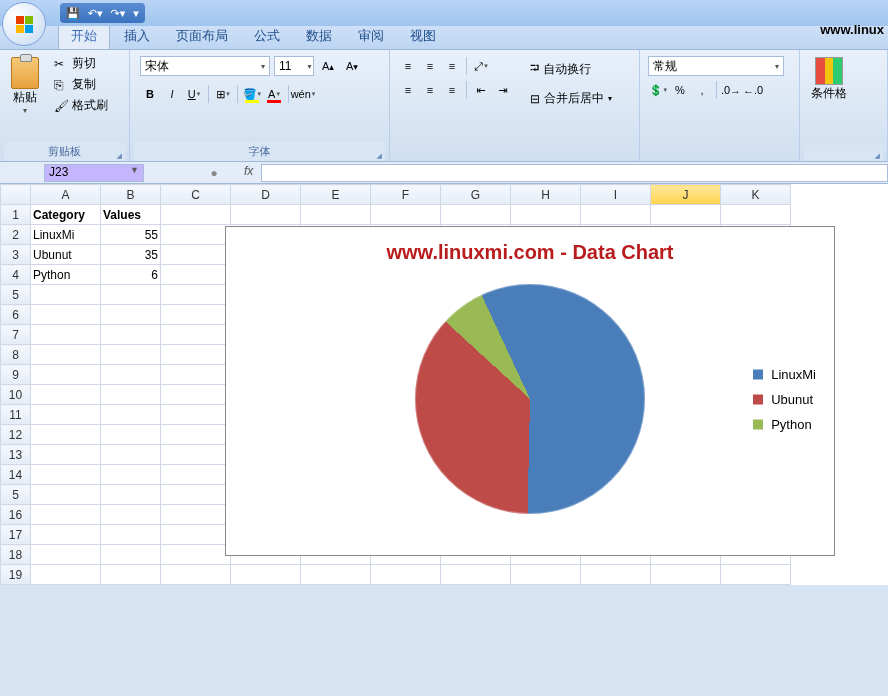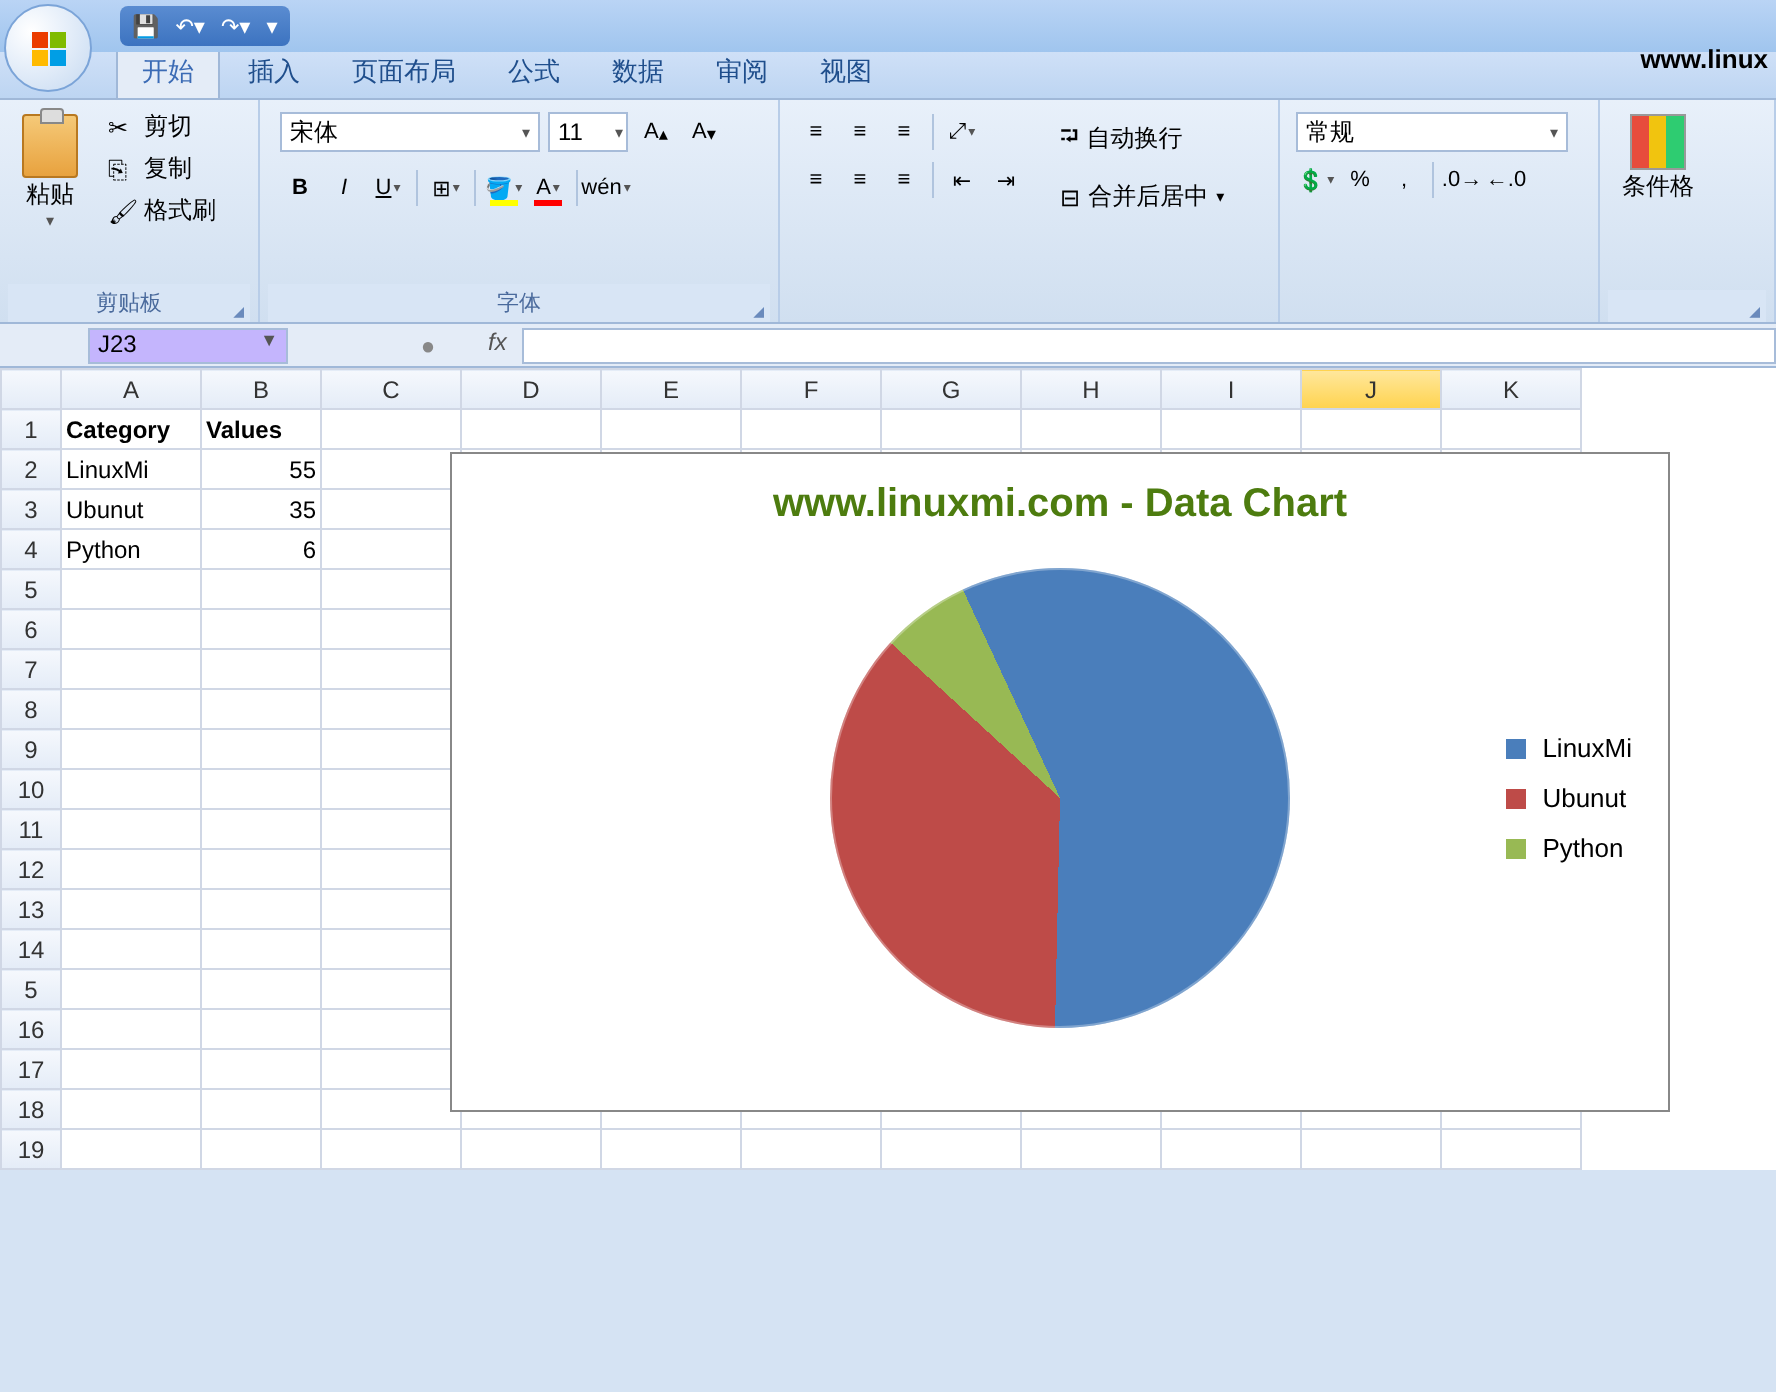--- a/index.html
+++ b/index.html
@@ -44,21 +44,21 @@
 table.grid { border-collapse: collapse; table-layout: fixed; }
 table.grid th, table.grid td { border: 1px solid #d0d7e5; height: 20px; font-size: 12px; padding: 0 2px; overflow: hidden; white-space: nowrap; }
 table.grid th { background: linear-gradient(#f5f8fd,#e4ecf7); color: #333; font-weight: normal; text-align: center; }
 table.grid th.sel { background: linear-gradient(#ffe79c,#ffd34e); }
 table.grid td { background: #fff; }
 .corner { width: 30px; background: linear-gradient(#f5f8fd,#e4ecf7); }
 .rowh { width: 30px; text-align: center; }
 .bold { font-weight: bold; }
 .num { text-align: right; }
 .chart-box { position: absolute; left: 225px; top: 42px; width: 610px; height: 330px; background: #fff; border: 1px solid #888; }
-.chart-title { text-align: center; font-size: 20px; font-weight: bold; color: #4d7c0f; margin-top: 14px; }
+.chart-title { text-align: center; font-size: 20px; font-weight: bold; color: #b91c1c; margin-top: 14px; }
 .chart-body { display: flex; align-items: center; justify-content: center; height: 270px; position: relative; }
 .pie-wrap { width: 230px; height: 230px; border-radius: 50%; position: relative; }
 .legend { position: absolute; right: 18px; top: 50%; transform: translateY(-50%); }
 .legend-item { display: flex; align-items: center; gap: 8px; margin: 10px 0; font-size: 13px; }
 .legend-sw { width: 10px; height: 10px; }
 .col-font { display: flex; flex-direction: column; padding: 4px 6px; }
 .wrap-merge { display: flex; flex-direction: column; gap: 4px; padding: 4px; }
 .wm-btn { display: flex; align-items: center; gap: 4px; border: 1px solid transparent; padding: 2px 4px; cursor: pointer; }
 .num-col { display: flex; flex-direction: column; gap: 4px; padding: 4px; }
 </style>

